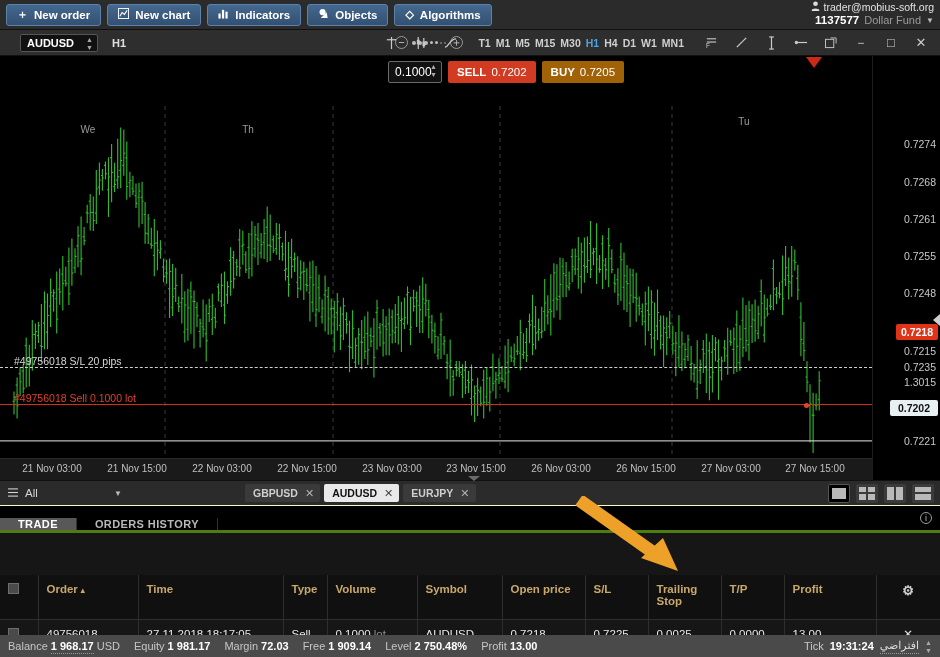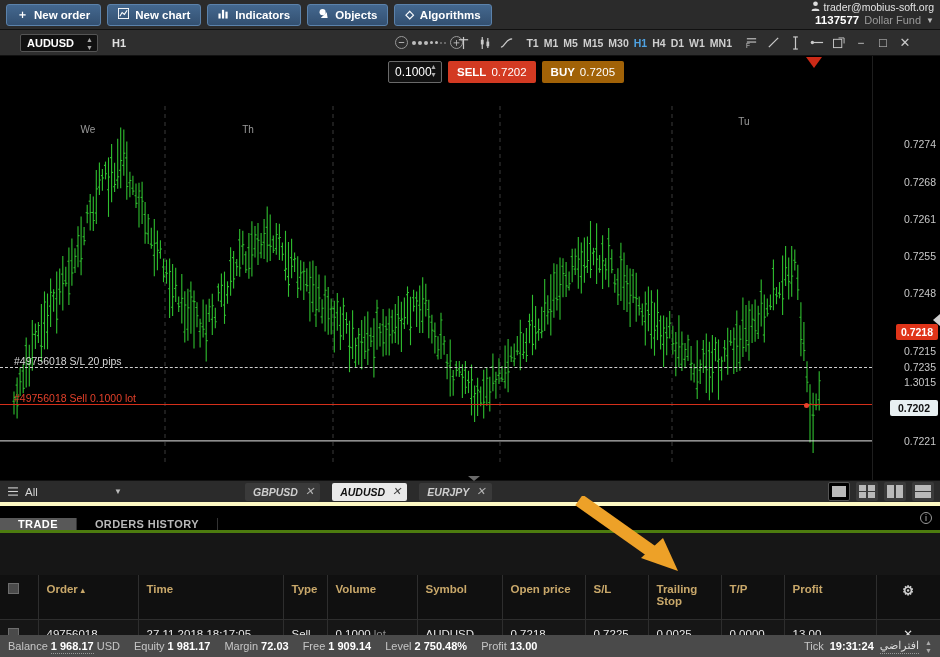--- a/index.html
+++ b/index.html
@@ -52,21 +52,21 @@
   }
   .spin { position: absolute; right: 4px; top: 1px; font-size: 7px; line-height: 8px; color: #aaa;}
   .tfname { margin-left: 14px; font-size: 11px; font-weight: bold; color: #e0e0e0; }
   .zoomgrp { position: absolute; left: 395px; display: flex; align-items: center; gap: 4px; }
   .circ {
     width: 13px; height: 13px; border: 1px solid #999; border-radius: 50%;
     color: #ccc; font-size: 11px; line-height: 11px; text-align: center; cursor: pointer;
   }
   .zdots { display: flex; align-items: center; gap: 2px; }
   .zdots i { display: block; background: #bdbdbd; border-radius: 50%; }
-  .rtools { position: absolute; right: 24px; display: flex; align-items: center; gap: 0; text-align: center; }
+  .rtools { position: absolute; right: 8px; display: flex; align-items: center; gap: 8px; text-align: center; }
   .ticon {
     width: 22px; height: 22px; display: flex; align-items: center; justify-content: center;
     color: #c9c9c9; font-size: 13px; cursor: pointer;
   }
   .tfbtns { display: flex; align-items: center; gap: 5px; margin: 0 8px; }
   .tf { font-size: 10.5px; font-weight: bold; color: #cfcfcf; cursor: pointer; }
   .tf.on { color: #4fa3e3; }
 
   
   .chartwrap { position: relative; height: 424px; background: #000; overflow: hidden; }
@@ -125,28 +125,28 @@
   .redmark {
     position: absolute; top: 1px;
     width: 0; height: 0; border-left: 8px solid transparent;
     border-right: 8px solid transparent; border-top: 11px solid #cc2a17;
   }
   .cursordot { position: absolute; width: 5px; height: 5px; background: #e8412b; border-radius: 50%; }
 
   
   .tabsbar {
     height: 26px; background: #2b2b2b; display: flex; align-items: center;
-    position: relative; border-top: 1px solid #111; border-bottom: 4px solid #fef9c3;
+    position: relative; border-top: 1px solid #111; border-bottom: 1px solid #fef9c3;
   }
   .allsel {
     display: flex; align-items: center; gap: 7px; padding-left: 8px;
     width: 130px; color: #d4d4d4; font-size: 11.5px; cursor: pointer; position: relative;
   }
   .allsel .dd { position: absolute; right: 8px; font-size: 8px; color: #bbb; }
-  .ctabs { position: absolute; left: 245px; display: flex; align-items: flex-start; gap: 12px; font-style: italic; }
+  .ctabs { position: absolute; left: 245px; display: flex; align-items: flex-start; gap: 4px; }
   .ctab {
     height: 18px; padding: 0 6px 0 8px; background: #3a3a3a; border-radius: 2px;
     display: flex; align-items: center; gap: 7px; font-size: 10.5px;
     font-weight: bold; color: #cfcfcf; cursor: pointer;
   }
   .ctab.on { background: #e9e9e9; color: #111; }
   .ctab .x { font-size: 11px; font-weight: normal; opacity: .8; }
   .layouts { position: absolute; right: 6px; display: flex; align-items: center; gap: 6px; }
   .lbtn { width: 22px; height: 19px; background: #3b3b3b; border-radius: 2px; cursor: pointer;
           display: flex; align-items: center; justify-content: center; padding: 3px; }
@@ -1206,20 +1206,32 @@
       <div class="plab" style="top:379px">0.7221</div>
       <div class="plab bid" style="top:268px">0.7218</div>
       <div class="plab" style="top:289px">0.7215</div>
       <div class="plab" style="top:320px">1.3015</div>
       <div class="plab ask" style="top:344px">0.7202</div>
       <div class="axisarrow"></div>
     </div>
 
     <div class="redmark" style="left:806px"></div>
 
+    <div class="timeaxis">
+      <div class="tlab" style="left:52px">21 Nov 03:00</div>
+      <div class="tlab" style="left:137px">21 Nov 15:00</div>
+      <div class="tlab" style="left:222px">22 Nov 03:00</div>
+      <div class="tlab" style="left:307px">22 Nov 15:00</div>
+      <div class="tlab" style="left:392px">23 Nov 03:00</div>
+      <div class="tlab" style="left:476px">23 Nov 15:00</div>
+      <div class="tlab" style="left:561px">26 Nov 03:00</div>
+      <div class="tlab" style="left:646px">26 Nov 15:00</div>
+      <div class="tlab" style="left:731px">27 Nov 03:00</div>
+      <div class="tlab" style="left:815px">27 Nov 15:00</div>
+    </div>
   </div>
 
   <div class="tabsbar">
     <div class="allsel">
       <span>
         <svg width="10" height="9" viewBox="0 0 11 10">
             <line x1="0" y1="1" x2="11" y2="1" stroke="#d4d4d4" stroke-width="1.2"></line>
             <line x1="0" y1="5" x2="11" y2="5" stroke="#d4d4d4" stroke-width="1.2"></line>
             <line x1="0" y1="9" x2="11" y2="9" stroke="#d4d4d4" stroke-width="1.2"></line>
           </svg>

